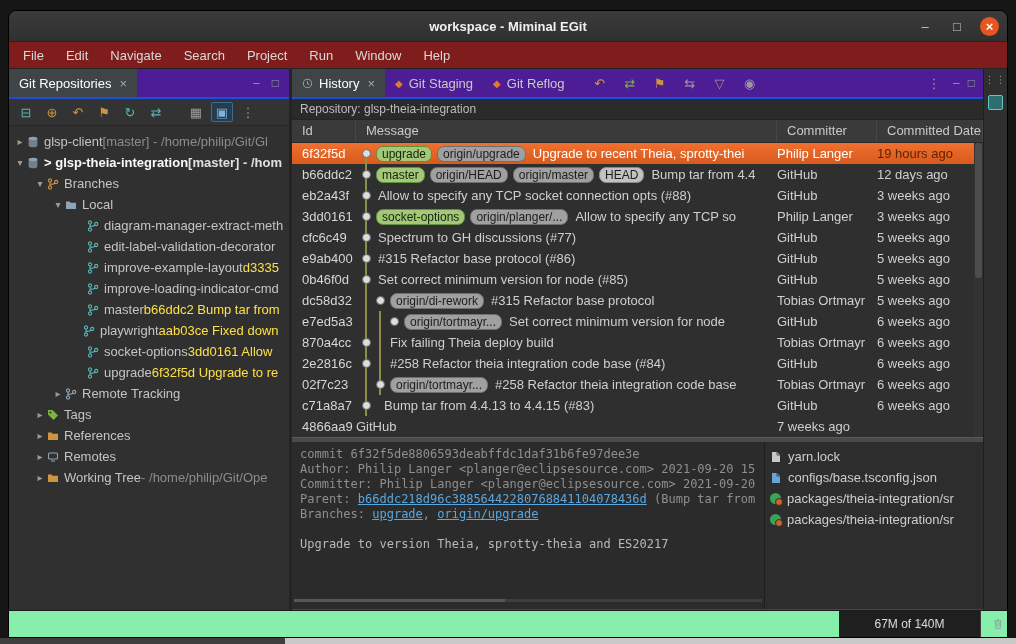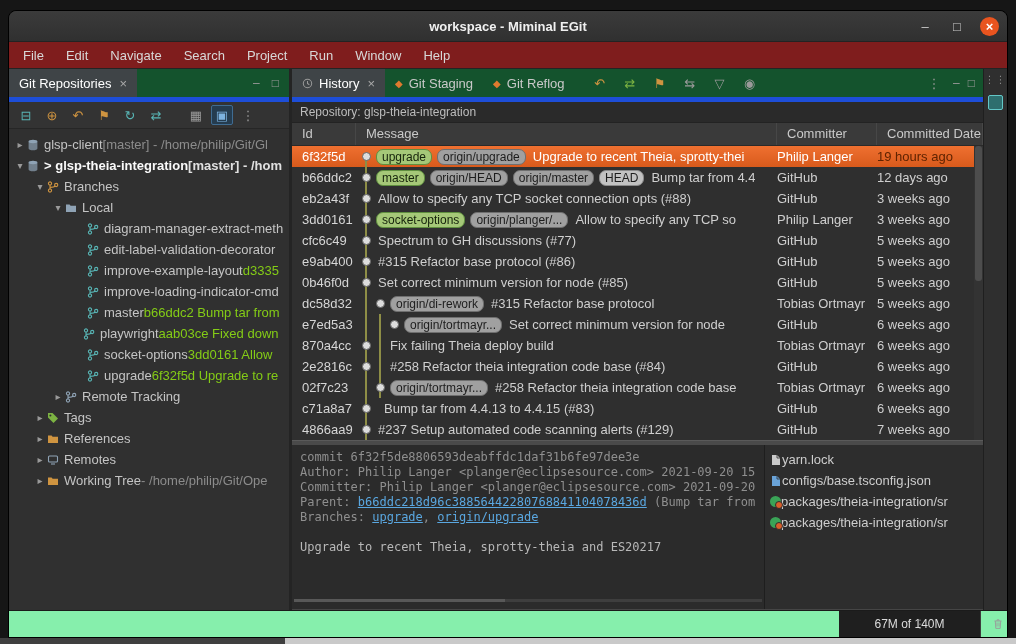--- a/index.html
+++ b/index.html
@@ -20,41 +20,41 @@
 
   
   .menubar{height:26px;flex:none;background:#7f1d1d;border-bottom:1px solid #242424;display:flex;align-items:center;padding-left:14px;}
   .mitem{color:#d8d8d8;font-size:13px;margin-right:22px;}
 
   .content{flex:1;display:flex;min-height:0;}
 
   
   .left-panel{width:280px;flex:none;background:#303030;display:flex;flex-direction:column;min-height:0;}
   .sash{width:3px;flex:none;background:#242424;}
-  .tabsrow{height:28px;flex:none;background:#14532d;border-bottom:5px solid #1d4ed8;display:flex;align-items:stretch;}
+  .tabsrow{height:28px;flex:none;background:#4c1d95;border-bottom:2px solid #1d4ed8;display:flex;align-items:stretch;}
   .tab{display:flex;align-items:center;gap:6px;padding:0 10px;font-size:13px;color:#c9c9c9;}
   .tab.active{background:#3f4447;color:#fff;}
   .tclose{color:#a9a9a9;font-size:13px;margin-left:2px;}
   .panel-ctrls{margin-left:auto;display:flex;align-items:center;gap:12px;padding-right:10px;color:#9a9a9a;font-size:12px;}
   .vtoolbar{height:26px;flex:none;background:#333333;border-bottom:1px solid #262626;display:flex;align-items:center;gap:4px;padding:0 6px;}
   .tbtn{background:transparent;border:0;padding:0;width:22px;height:20px;display:flex;align-items:center;justify-content:center;font-size:13px;}
   .tbtn.active{background:#253c4f;border:1px solid #3f6c92;border-radius:2px;box-sizing:border-box;}
   .tbtn .g{pointer-events:none;}
   .sp{width:10px;}
   .teal{color:#58b5b5}.gold{color:#cf9440}.greenc{color:#7cb342}.grayg{color:#9a9a9a}.blueg{color:#7db3e0}.grayb{color:#8fa3b5}.bluef{color:#6aa3d8}
 
   
   .tree{flex:1;min-height:0;overflow:hidden;padding-top:5px;}
   .trow{height:21px;display:flex;align-items:center;white-space:nowrap;overflow:hidden;font-size:13px;color:#c4c4c4;}
   .tw{width:14px;flex:none;color:#9a9a9a;font-size:10px;text-align:center;}
   .ic{width:12px;height:12px;flex:none;}
   .ic.sm{width:11px;height:11px;}
   .trow .lbl{margin-left:5px;}
   .meta{color:#8c8c8c;}
-  .refx{color:#84cc16;}
+  .refx{color:#fde047;}
   .cur .lbl{color:#fafafa;font-weight:bold;}
   .cur .meta{color:#e0e0e0;font-weight:bold;}
 
   
   .right-panel{flex:1;min-width:0;display:flex;flex-direction:column;background:#2f2f2f;}
   .gdia{font-size:10px;}
   .htoolbar{margin-left:14px;display:flex;align-items:center;gap:8px;flex:1;padding-right:8px;}
   .htoolbar .push{margin-left:auto;}
   .repoline{height:20px;flex:none;background:#2a2a2a;border-bottom:1px solid #232323;color:#bdbdbd;font-size:12px;line-height:20px;padding-left:8px;}
   .thead{height:22px;flex:none;display:grid;grid-template-columns:64px 1fr 100px 106px;background:#3a3a3a;border-bottom:1px solid #2a2a2a;}
@@ -83,21 +83,21 @@
   .hsplit{height:4px;flex:none;background:#4a4a4a;border-top:1px solid #5a5a5a;}
   .details{flex:1;min-height:0;display:flex;border-bottom:1px solid #454545;}
   .commit-details{flex:1;min-width:0;background:#2b2b2b;position:relative;padding:5px 8px 16px;overflow:hidden;
                   font-family:"DejaVu Sans Mono",monospace;font-size:12px;color:#8f8f8f;}
   .dline{white-space:pre;line-height:15px;overflow:hidden;}
   .dline.msg{color:#b8b8b8;}
   .lnk{color:#5aa7e0;text-decoration:underline;}
   .hscroll{position:absolute;left:2px;right:2px;bottom:7px;height:3px;background:#3e3e3e;}
   .hthumb{width:45%;height:100%;background:#585858;}
   .filelist{width:208px;flex:none;background:#2d2d2d;border-left:1px solid #1e1e1e;padding:4px 5px;overflow:hidden;}
-  .frow{height:21px;display:flex;align-items:center;color:#cdcdcd;font-size:13px;white-space:nowrap;overflow:hidden;}
+  .frow{height:21px;display:flex;align-items:center;gap:6px;color:#cdcdcd;font-size:13px;white-space:nowrap;overflow:hidden;}
   .pkgic{width:11px;height:11px;flex:none;border-radius:50%;background:#3aa357;position:relative;}
   .pkgic::after{content:"";position:absolute;right:-2px;bottom:-2px;width:6px;height:6px;border-radius:50%;background:#d95f2b;border:1px solid #2d2d2d;}
 
   
   .rail{width:23px;flex:none;background:#2f2f2f;border-left:1px solid #1f1f1f;display:flex;flex-direction:column;align-items:center;padding-top:5px;gap:10px;}
   .rail-dots{color:#8a8a8a;font-size:10px;letter-spacing:1px;}
   .rail-ic{width:13px;height:13px;background:#2e6e6e;border:1px solid #63c7c7;border-radius:2px;display:block;}
 
   
   .statusbar{height:26px;flex:none;background:#86efac;border-top:1px solid #1b1b1b;display:flex;align-items:center;position:relative;justify-content:flex-end;}
@@ -559,46 +559,40 @@
                 <span class="dot" style="left:6px"></span>
               </span>
             <span class="mtxt" style="margin-left:8px">Bump tar from 4.4.13 to 4.4.15 (#83)</span>
             </div>
           <div class="ccom">GitHub</div>
           <div class="cdate">6 weeks ago</div>
         </div>
 
         <div class="hrow">
           <div class="cid">4866aa9</div>
-          <div class="cmsg">
-              <span class="graph">
-                <span class="dot" style="left:6px"></span>
-              </span>
-            <span class="mtxt">#237 Setup automated code scanning alerts (#129)</span>
-            </div>
           <div class="ccom">GitHub</div>
           <div class="cdate">7 weeks ago</div>
         </div>
 
         <div class="vscroll">
             <div class="vthumb"></div>
           </div>
       </div>
 
       <div class="hsplit"></div>
 
       <div class="details">
         <div class="commit-details">
           <div class="dline">commit 6f32f5de8806593deabffdc1daf31b6fe97dee3e</div>
           <div class="dline">Author: Philip Langer &lt;planger@eclipsesource.com&gt; 2021-09-20 15:51</div>
           <div class="dline">Committer: Philip Langer &lt;planger@eclipsesource.com&gt; 2021-09-20 15:</div>
           <div class="dline"><span>Parent: </span><a class="lnk">b66ddc218d96c38856442280768841104078436d</a><span> (Bump tar from 4.</span></div>
           <div class="dline"><span>Branches: </span><a class="lnk">upgrade</a><span>, </span><a class="lnk">origin/upgrade</a></div>
           <div class="dline">&nbsp;</div>
-          <div class="dline msg">Upgrade to recent Theia, sprotty-theia and ES20217</div>
+          <div class="dline msg">Upgrade to version Theia, sprotty-theia and ES20217</div>
           <div class="hscroll">
               <div class="hthumb"></div>
             </div>
         </div>
         <div class="filelist">
           <div class="frow">
             <svg class="ic" style="color:#c9c9c9">
                 <use href="#sym-file"></use>
               </svg>
             <span>yarn.lock</span>

